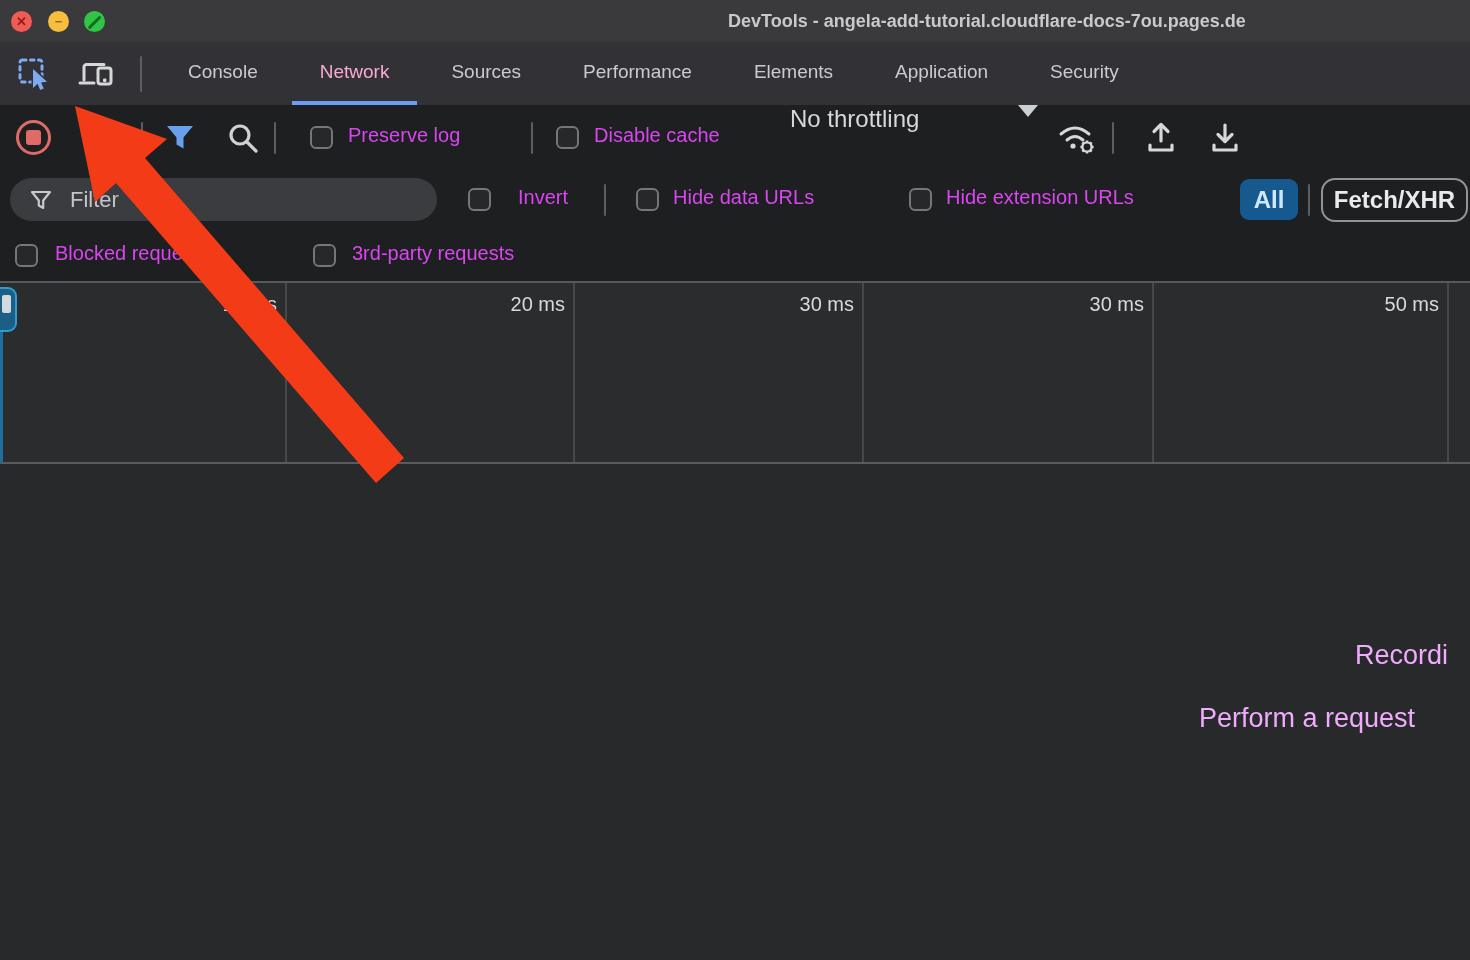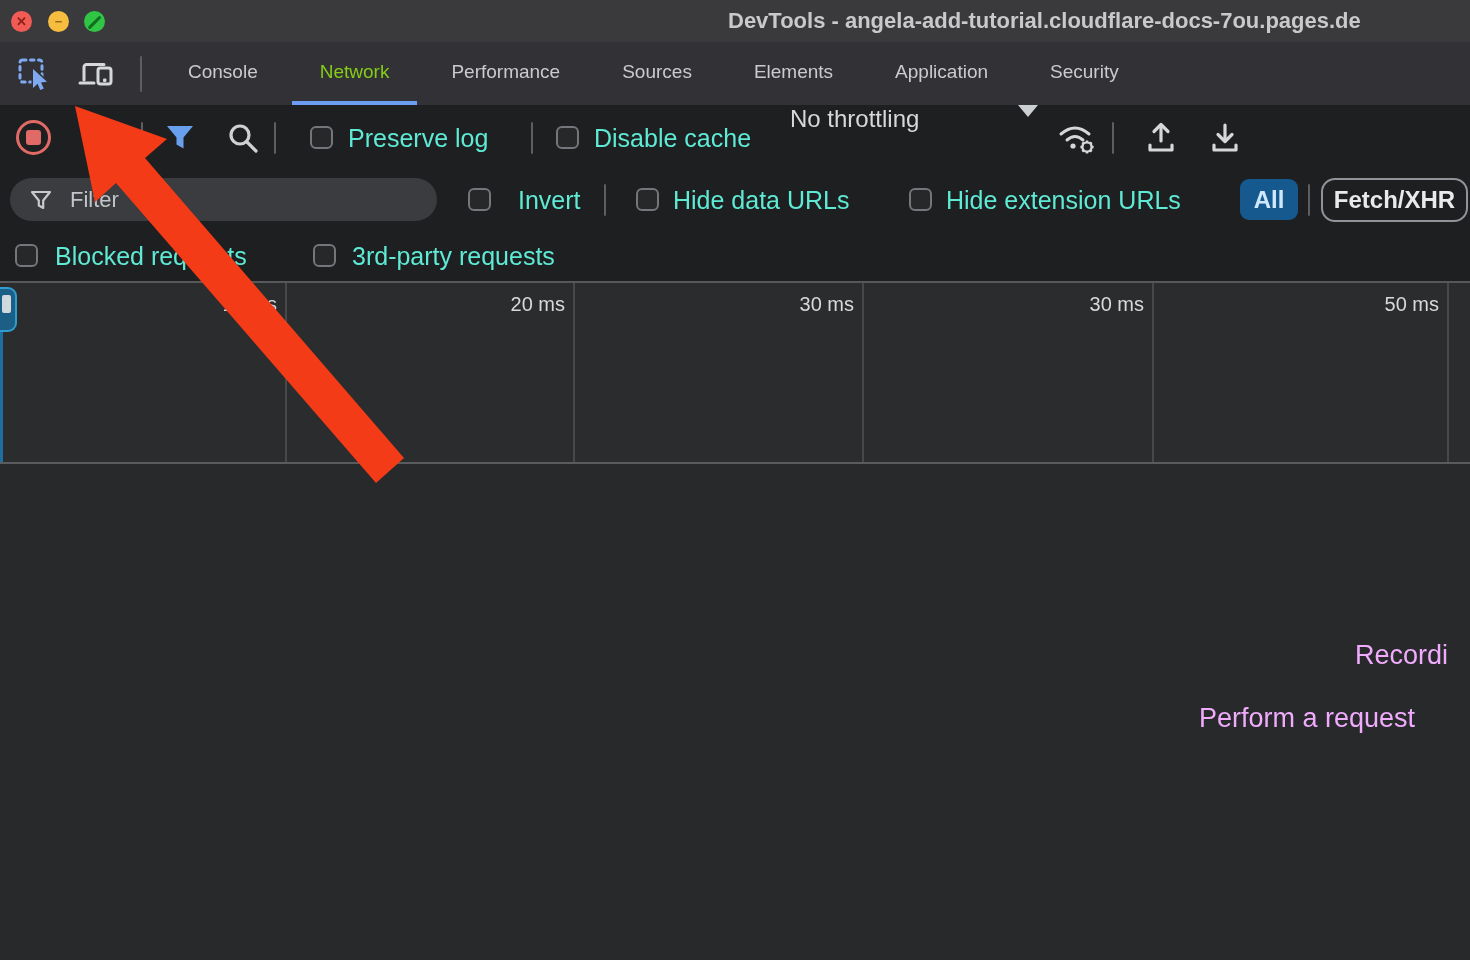--- a/index.html
+++ b/index.html
@@ -7,41 +7,41 @@
   body { font-family:"Liberation Sans", sans-serif; }
   #stage { position:relative; width:1470px; height:960px; overflow:hidden; background:#28292b; }
 
   
   .titlebar { position:absolute; left:0; top:0; width:100%; height:42px; background:#3a3a3c; }
   .tl { position:absolute; top:11px; width:21px; height:21px; border-radius:50%; display:flex; align-items:center; justify-content:center; font-size:13px; font-weight:700; }
   .tl-close { left:11px; background:#f05c55; color:#8e1f17; }
   .tl-min   { left:48px; background:#f6bd3e; color:#99661b; }
   .tl-zoom  { left:84px; background:#31c546; color:#0f6e20; position:absolute; }
   .tl-zoom .slash { position:absolute; left:2px; top:9.5px; width:17px; height:2.6px; background:#0f6e20; transform:rotate(-45deg); border-radius:2px; }
-  .title-text { position:absolute; left:728px; top:0; height:42px; line-height:42px; font-size:22px; font-weight:700; color:#c9c9cb; white-space:nowrap; }
+  .title-text { position:absolute; left:728px; top:0; height:42px; line-height:42px; font-size:18px; font-weight:700; color:#c9c9cb; white-space:nowrap; }
 
   
   .tabbar { position:absolute; left:0; top:42px; width:100%; height:63px; background:#323236; }
   .icon-btn { position:absolute; top:9px; width:46px; height:46px; display:flex; align-items:center; justify-content:center; border-radius:4px; }
   .tb-divider { position:absolute; left:140px; top:14px; width:2px; height:36px; background:#5c5e62; border-radius:1px; }
   .tabs { position:absolute; left:160px; top:0; height:63px; display:flex; gap:6px; }
   .tab { height:100%; display:flex; align-items:center; padding:0 28px; font-size:19px; color:#c9cbce; border-bottom:4px solid transparent; white-space:nowrap; }
-  .tab.active { color:#84cc16; border-bottom-color:#6b9ef3;text-align:center; }
+  .tab.active { color:#f9a8d4; border-bottom-color:#6b9ef3;text-align:center; }
 
   
   .net-toolbar { position:absolute; left:0; top:105px; width:100%; height:65px; background:#1e1f21; }
   .filter-row  { position:absolute; left:0; top:170px; width:100%; height:60px; background:#1e1f21; }
   .filter-row2 { position:absolute; left:0; top:230px; width:100%; height:53px; background:#1e1f21; border-bottom:2px solid #57585b; }
   .v-div { position:absolute; width:2px; height:32px; background:#5c5e62; border-radius:1px; }
 
   .record-btn { position:absolute; left:16px; top:15px; width:35px; height:35px; border:3.5px solid #e06b66; border-radius:50%; display:flex; align-items:center; justify-content:center; }
   .record-btn .sq { width:15px; height:15px; background:#e06b66; border-radius:3px; }
 
   .cb { position:absolute; width:23px; height:23px; border:2.5px solid #73777c; border-radius:6px; background:#26282a; }
-  .cb-label { position:absolute; font-size:25px; color:#5eead4; white-space:nowrap; }
+  .cb-label { position:absolute; font-size:20px; color:#d946ef; white-space:nowrap; }
 
   .throttle { position:absolute; left:790px; top:0; width:248px; height:38px; display:flex; justify-content:space-between; }
   .throttle .val { font-size:24px; color:#d6d8da; white-space:nowrap; }
   .caret { width:0; height:0; border-left:10px solid transparent; border-right:10px solid transparent; border-top:12px solid #cdd0d3; }
 
   
   .filter-pill { position:absolute; left:10px; top:8px; width:427px; height:43px; background:#3b3c3f; border-radius:22px; display:flex; align-items:center; padding-left:20px; gap:18px; }
   .filter-pill input { background:transparent; border:none; outline:none; font-family:"Liberation Sans",sans-serif; font-size:22px; color:#e8eaed; width:320px; }
   .filter-pill input::placeholder { color:#c2c5c9; opacity:1; }
 
@@ -89,22 +89,22 @@
         <path d="M7 24 V11 a2.5 2.5 0 0 1 2.5 -2.5 H27" fill="none" stroke="#d6d7d9" stroke-width="3" stroke-linecap="round"></path>
         <path d="M3 27 H17" fill="none" stroke="#d6d7d9" stroke-width="3" stroke-linecap="round"></path>
         <rect x="21" y="12" width="13" height="16" rx="2.5" fill="#323236" stroke="#d6d7d9" stroke-width="3"></rect>
         <rect x="26" y="22.5" width="3.4" height="3.4" rx="1" fill="#d6d7d9"></rect>
       </svg>
     </div>
     <div class="tb-divider"></div>
     <div class="tabs">
       <div class="tab">Console</div>
       <div class="tab active">Network</div>
+      <div class="tab">Sources</div>
       <div class="tab">Performance</div>
-      <div class="tab">Sources</div>
       <div class="tab">Elements</div>
       <div class="tab">Application</div>
       <div class="tab">Security</div>
     </div>
   </div>
 
   <div class="net-toolbar">
     <div class="record-btn">
         <div class="sq"></div>
       </div>

